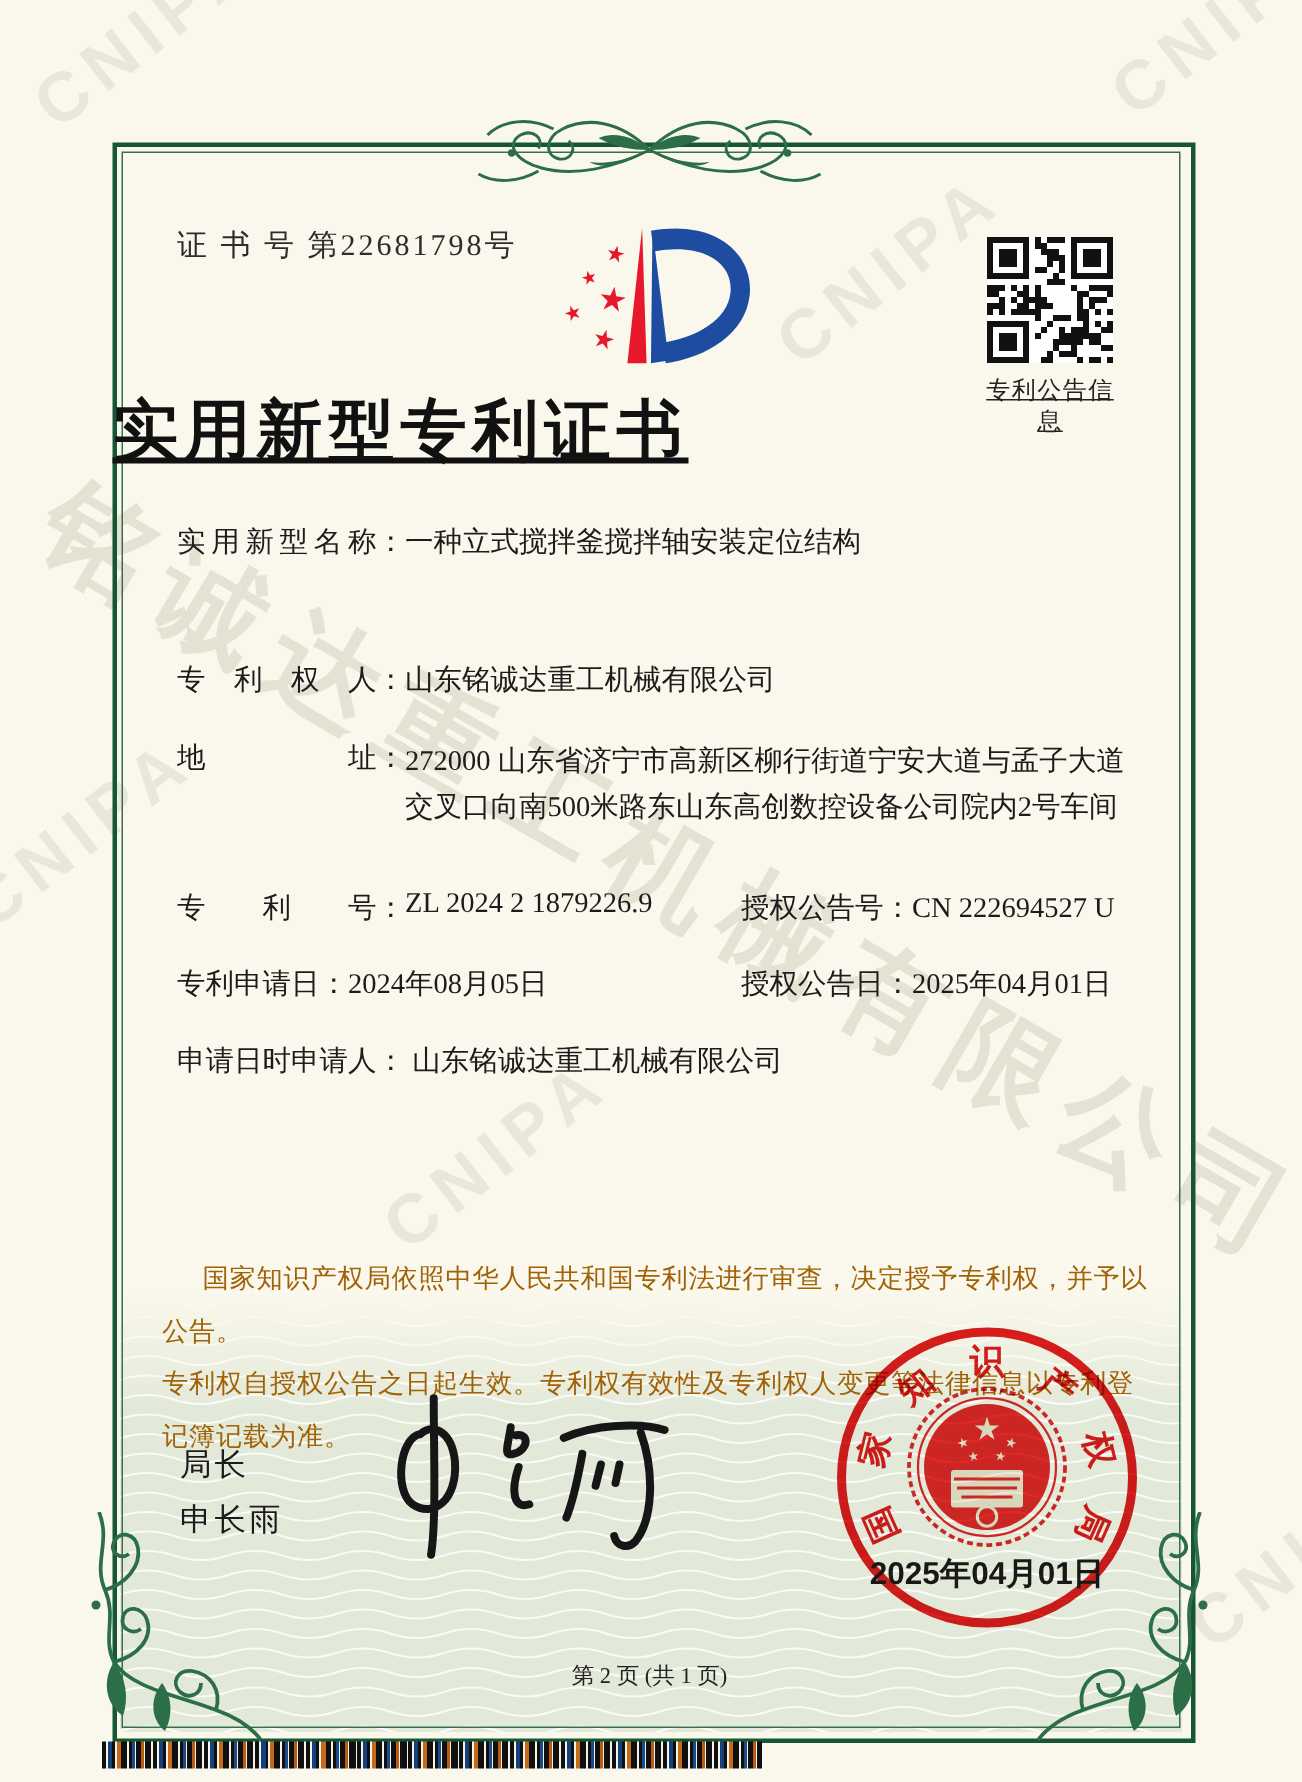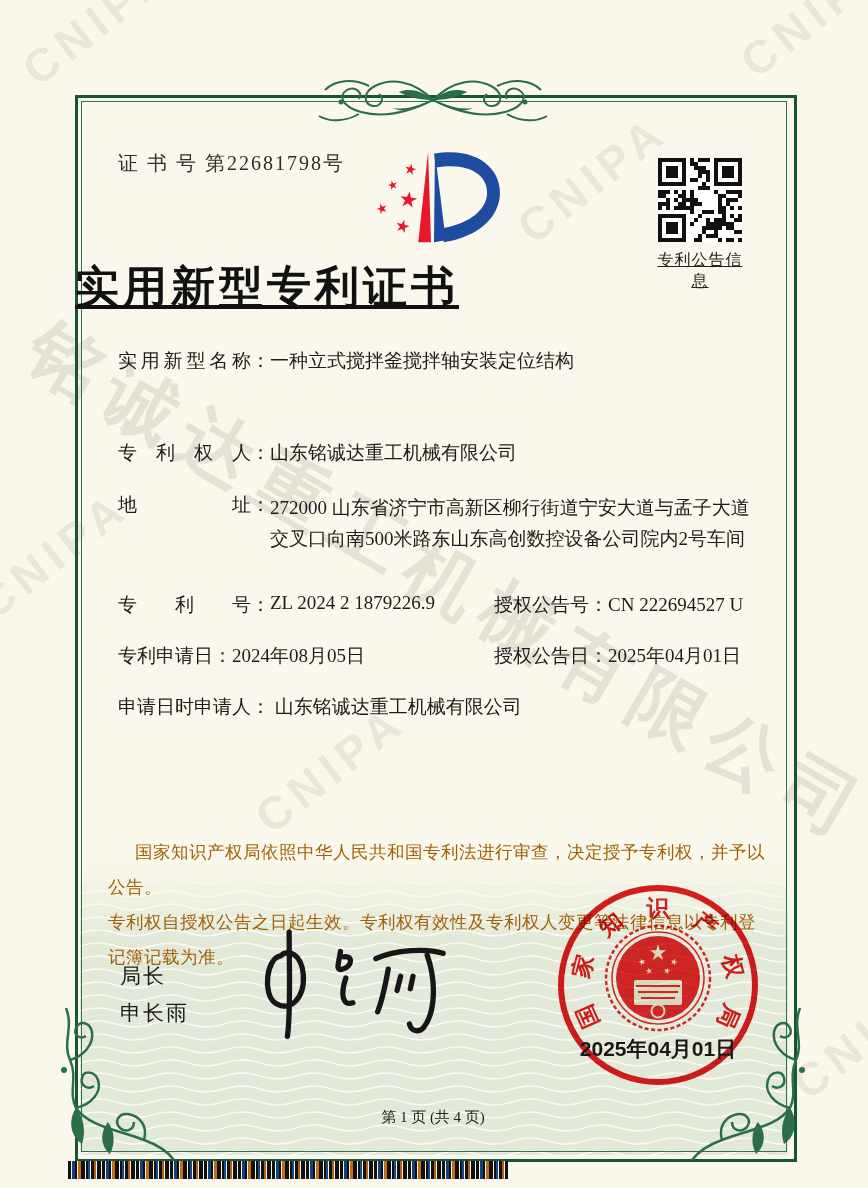--- a/index.html
+++ b/index.html
@@ -378,15 +378,15 @@
     <span class="sc">国</span>
     <span class="sc">家</span>
     <span class="sc">知</span>
     <span class="sc">识</span>
     <span class="sc">产</span>
     <span class="sc">权</span>
     <span class="sc">局</span>
     <div class="seal-date">2025年04月01日</div>
   </div>
 
-  <div class="footer">第 1 页 (共 4 页)</div>
+  <div class="footer">第 2 页 (共 1 页)</div>
 
 </div>
 
 </body></html>

